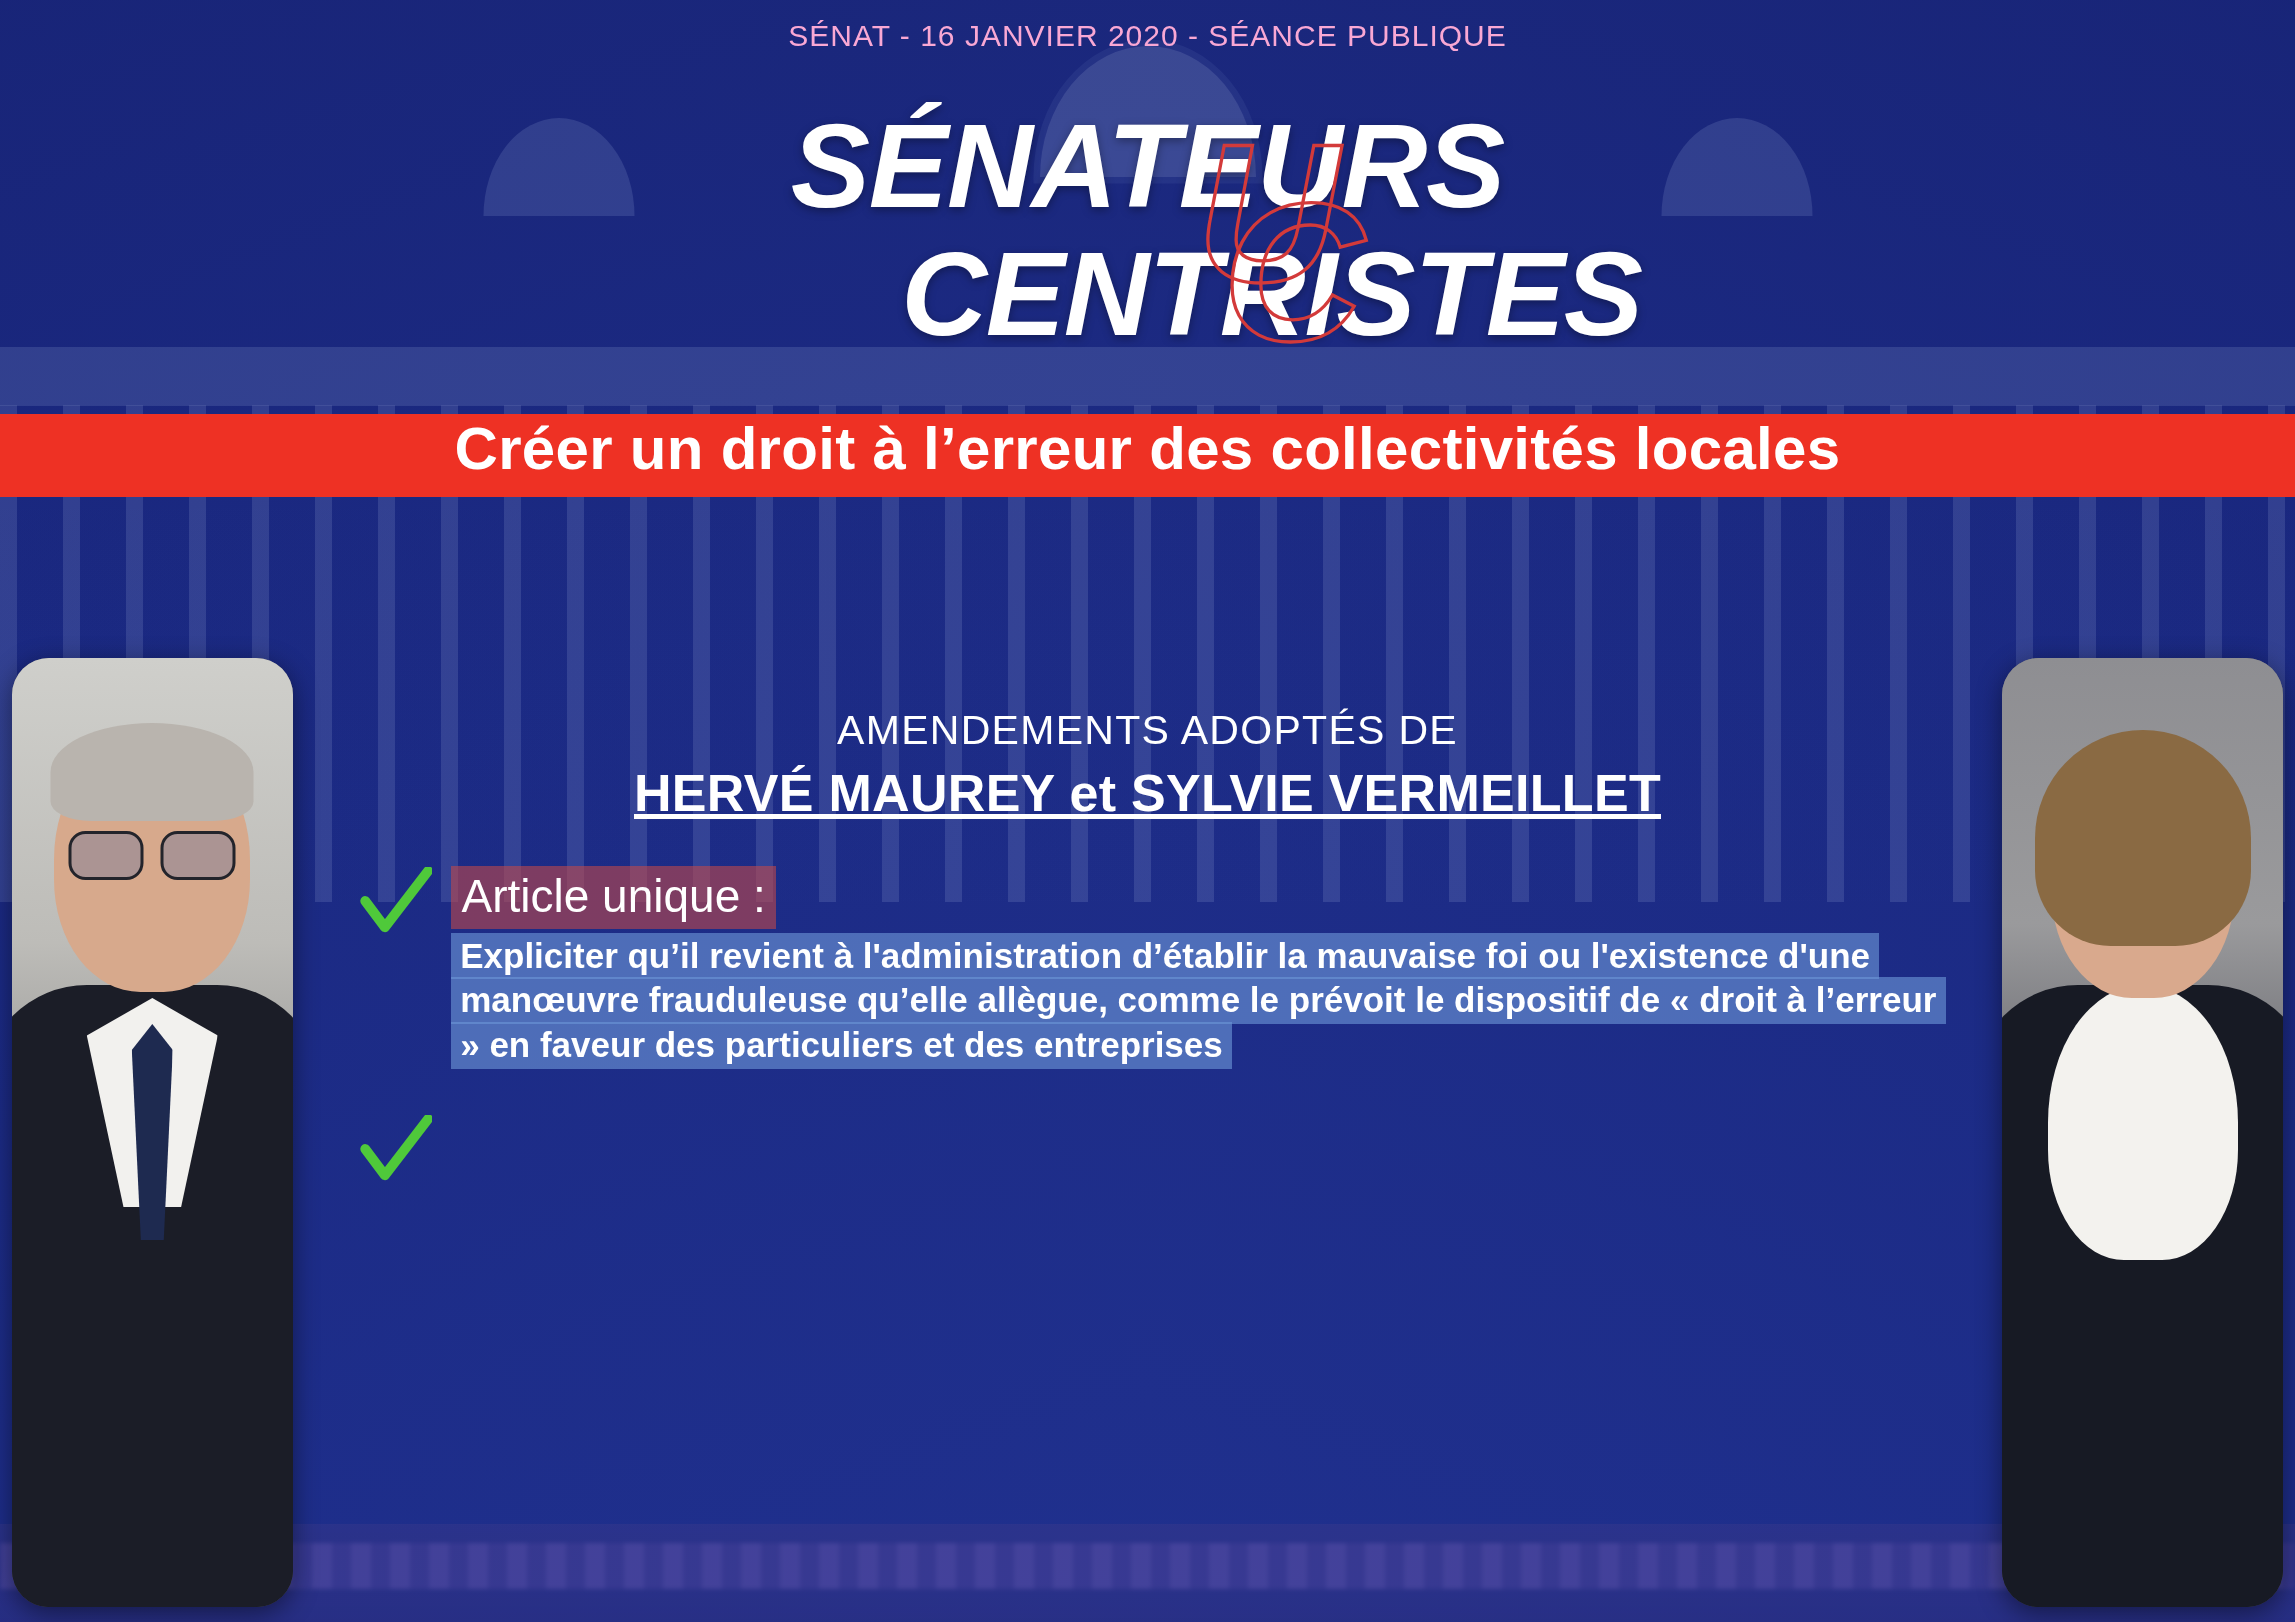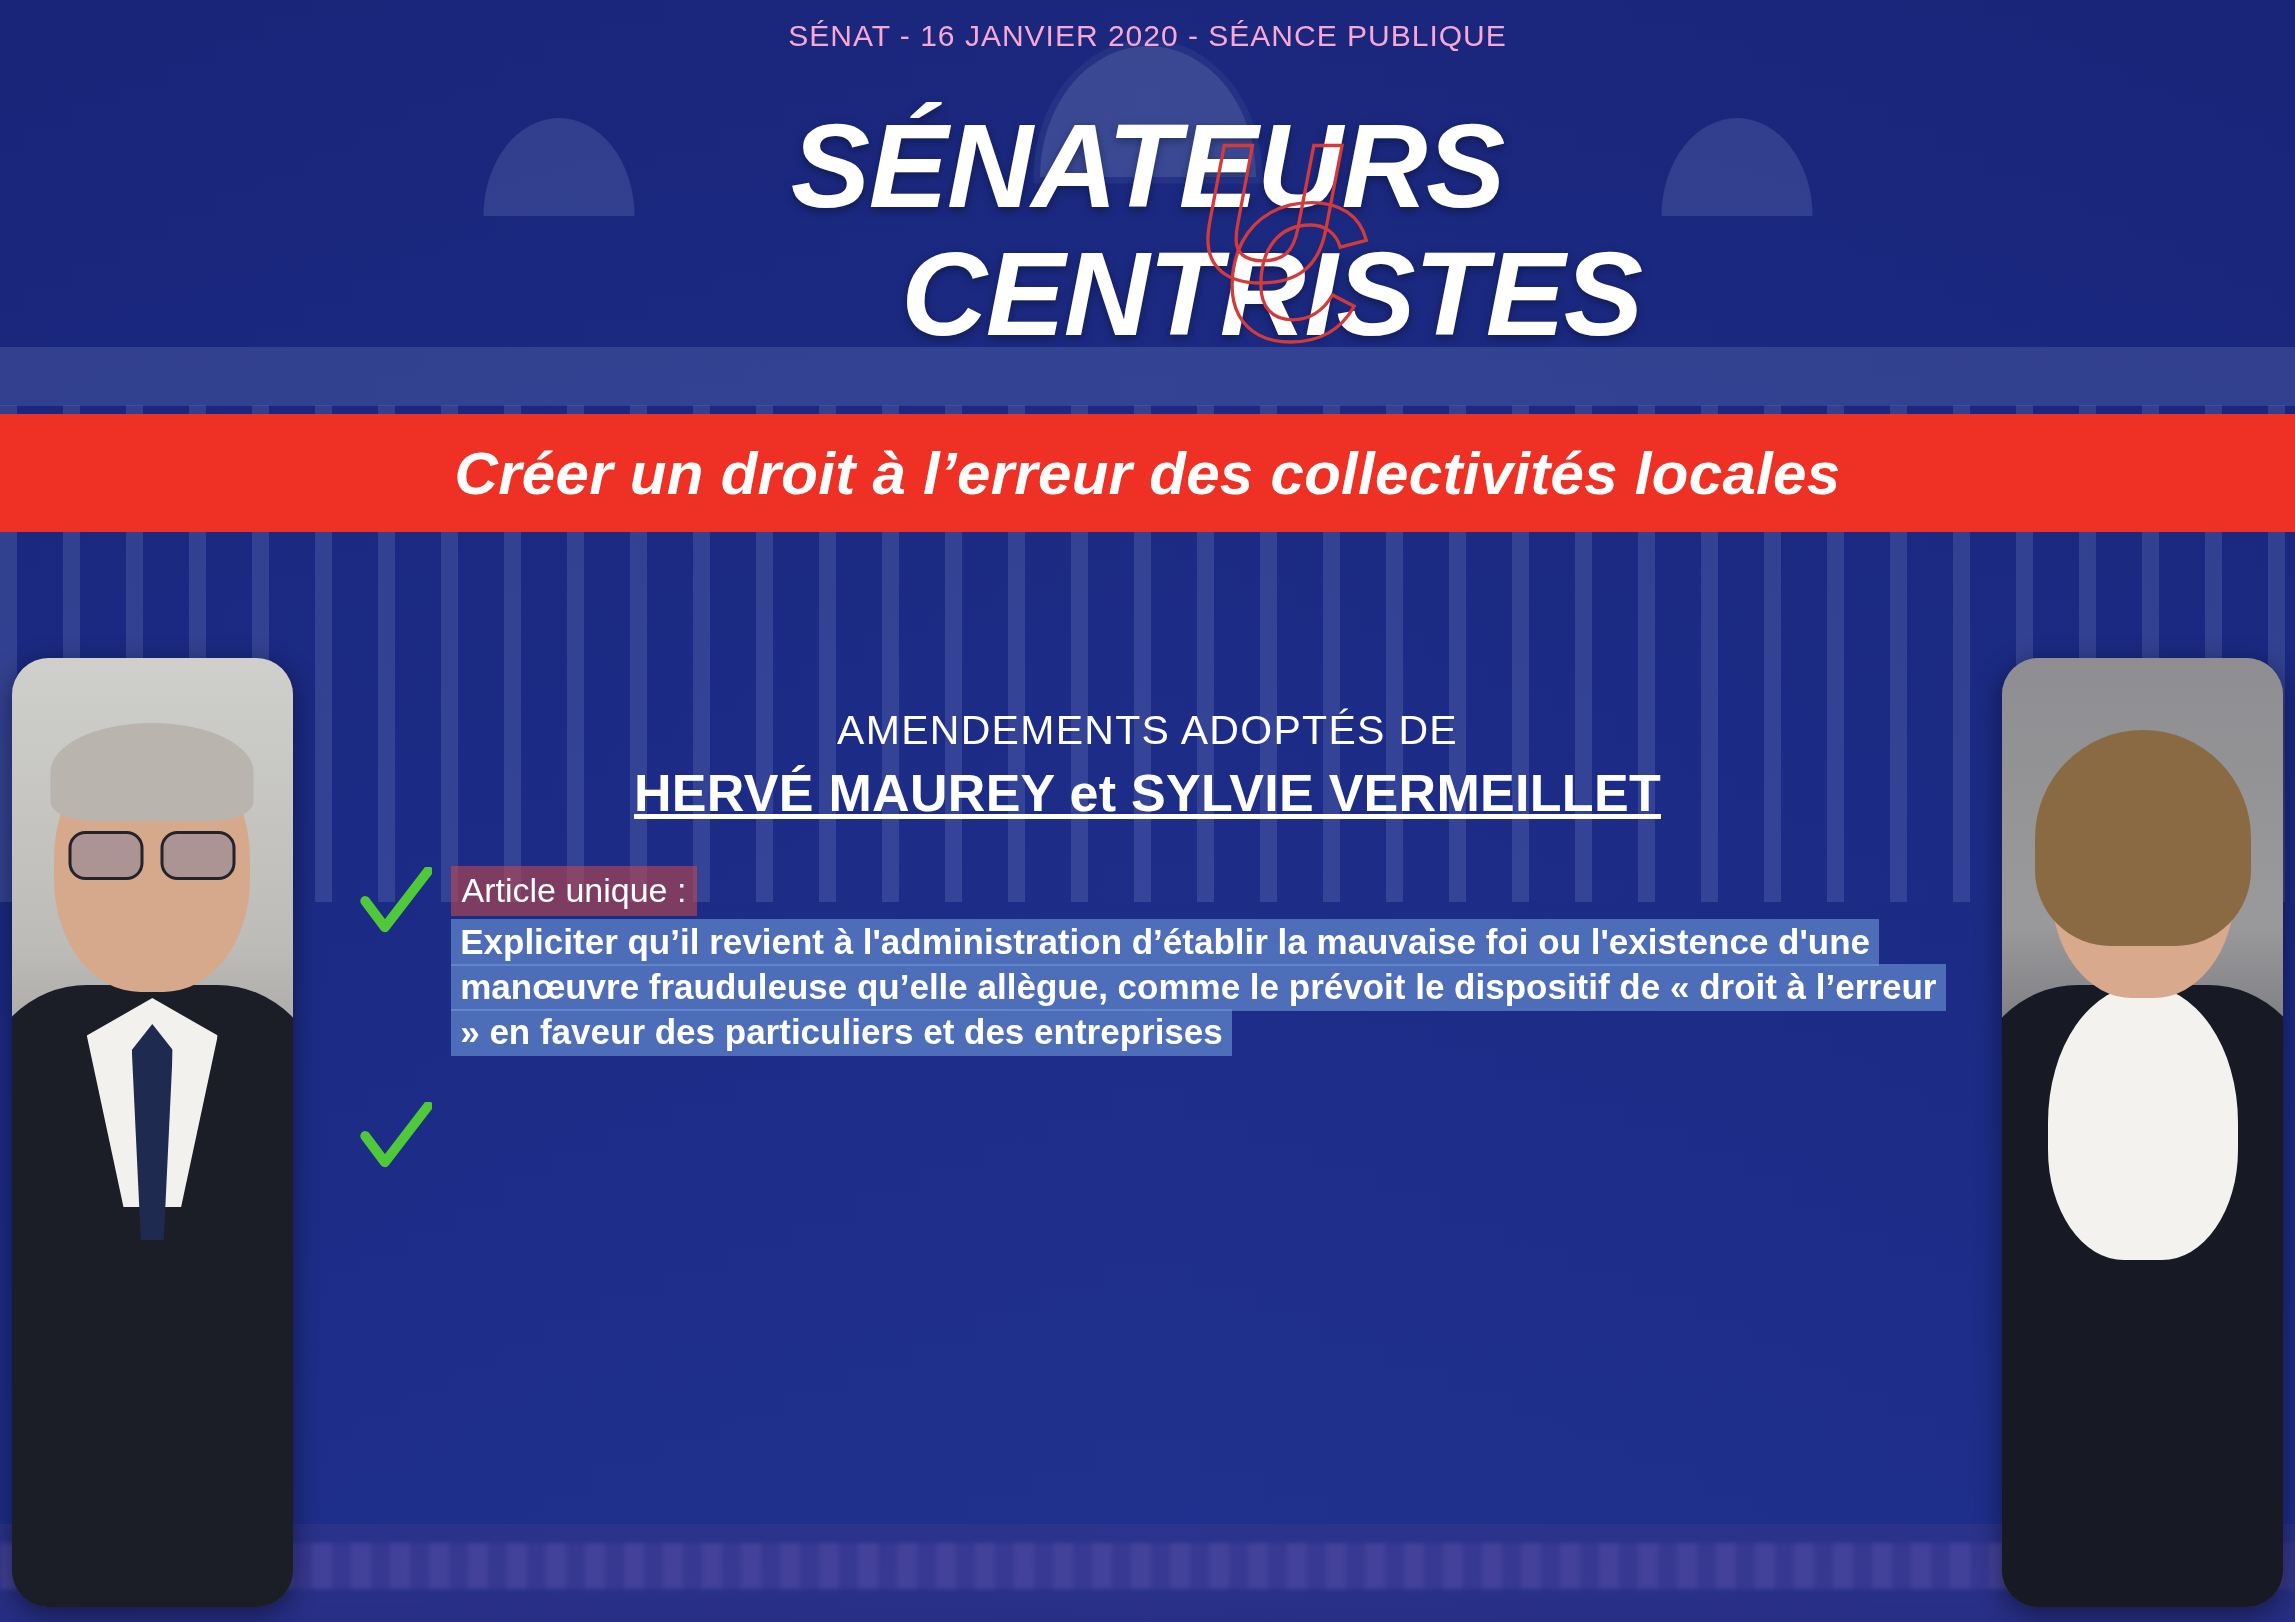--- a/index.html
+++ b/index.html
@@ -160,27 +160,26 @@
     line-height: 1;
   }
   .monogram .mg-u { left: 0; top: 0; }
   .monogram .mg-c { left: 26px; top: 59px; }
 
   
   .red-band {
     position: absolute;
     top: 414px;
     left: 0; right: 0;
-    height: 118px;
+    height: 83px;
     background: #ee3124;
     z-index: 8;
     display: flex;
-    align-items: center;
+    align-items: flex-start;
     justify-content: center;
-    font-style: italic;
   }
   .red-band-text {
     color: #ffffff;
     font-size: 60px;
     font-weight: bold;
     letter-spacing: 0.3px;
     white-space: nowrap;
   }
 
   
@@ -290,21 +289,21 @@
     top: 1.3px;
     width: 72px;
     height: 72px;
   }
   .check svg { display:block; }
 
   .item-title {
     display: inline-block;
     background: rgba(196,72,72,.58);
     color: #ffffff;
-    font-size: 34px;
+    font-size: 46px;
     padding: 5.2px 10.5px 6.5px 10.5px;
     line-height: 1.12;
   }
   .item-body {
     margin-top: 3.9px;
     color: #ffffff;
     font-size: 35px;
     font-weight: bold;
     line-height: 1.28;
   }

